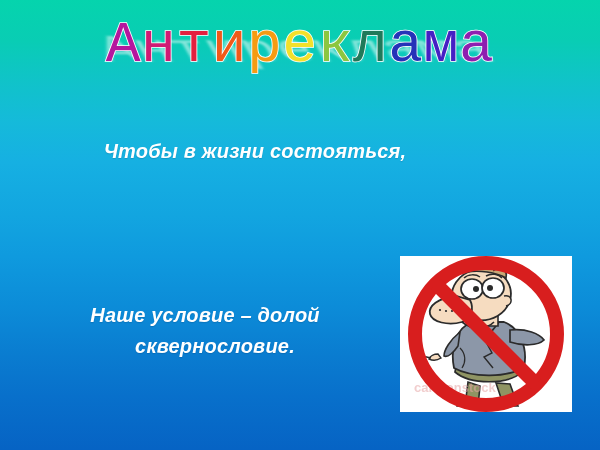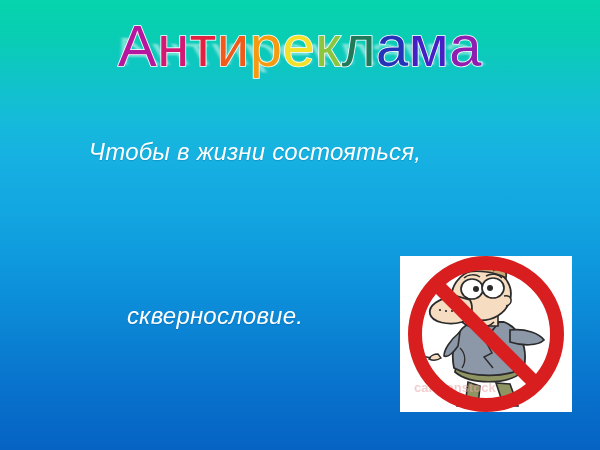--- a/index.html
+++ b/index.html
@@ -41,21 +41,21 @@
     height: 78px;
     text-align: center;
   }
 
   .wa-layer {
     position: absolute;
     left: 0;
     top: 0;
     width: 600px;
     white-space: nowrap;
-    font-family: Liberation Sans, sans-serif;
+    font-family: Liberation Mono, monospace;
     font-size: 58px;
     font-weight: 400;
     letter-spacing: 0.5px;
     line-height: 64px;
   }
 
   
   #title-shadow {
     transform: skewX(30deg) translate(-26px, 16px) scaleY(0.66);
     transform-origin: center top;
@@ -73,23 +73,23 @@
     text-shadow: 0 0 1px rgba(255,255,255,0.85);
   }
 
   .wa-ch { display: inline; }
 
   
   .quote {
     position: absolute;
     color: #ffffff;
     font-family: "Liberation Sans", sans-serif;
-    font-weight: normal;
+    font-weight: bold;
     font-style: italic;
-    font-size: 24px;
+    font-size: 20px;
     line-height: 31px;
     text-align: center;
     text-shadow: 0 1px 1px rgba(0, 40, 80, 0.18);
     letter-spacing: 0.2px;
   }
   #quote-one {
     left: 10px;
     top: 136px;
     width: 490px;
   }
@@ -133,20 +133,21 @@
   <div id="title-block">
     <div class="wa-layer" id="title-shadow"><span class="wa-ch" style="color: rgb(181, 23, 158);">А</span><span class="wa-ch" style="color: rgb(208, 26, 116);">н</span><span class="wa-ch" style="color: rgb(227, 32, 63);">т</span><span class="wa-ch" style="color: rgb(240, 90, 26);">и</span><span class="wa-ch" style="color: rgb(245, 155, 18);">р</span><span class="wa-ch" style="color: rgb(242, 224, 43);">е</span><span class="wa-ch" style="color: rgb(140, 198, 63);">к</span><span class="wa-ch" style="color: rgb(31, 122, 90);">л</span><span class="wa-ch" style="color: rgb(37, 51, 184);">а</span><span class="wa-ch" style="color: rgb(69, 32, 196);">м</span><span class="wa-ch" style="color: rgb(142, 31, 176);">а</span></div>
     <div class="wa-layer" id="title-main"><span class="wa-ch" style="color: rgb(181, 23, 158);">А</span><span class="wa-ch" style="color: rgb(208, 26, 116);">н</span><span class="wa-ch" style="color: rgb(227, 32, 63);">т</span><span class="wa-ch" style="color: rgb(240, 90, 26);">и</span><span class="wa-ch" style="color: rgb(245, 155, 18);">р</span><span class="wa-ch" style="color: rgb(242, 224, 43);">е</span><span class="wa-ch" style="color: rgb(140, 198, 63);">к</span><span class="wa-ch" style="color: rgb(31, 122, 90);">л</span><span class="wa-ch" style="color: rgb(37, 51, 184);">а</span><span class="wa-ch" style="color: rgb(69, 32, 196);">м</span><span class="wa-ch" style="color: rgb(142, 31, 176);">а</span></div>
   </div>
 
   <div class="quote" id="quote-one">
     <span class="ln ln1">Чтобы в жизни состояться,</span>
   </div>
 
   <div class="quote" id="quote-two">
+    <span class="ln ln1">Наше условие – долой</span>
     <span class="ln ln2">сквернословие.</span>
   </div>
 
   <div id="picture-frame">
     <svg viewBox="0 0 172 156">
 
       <rect x="0" y="0" width="172" height="156" fill="#ffffff"></rect>
 
       <g>
 

